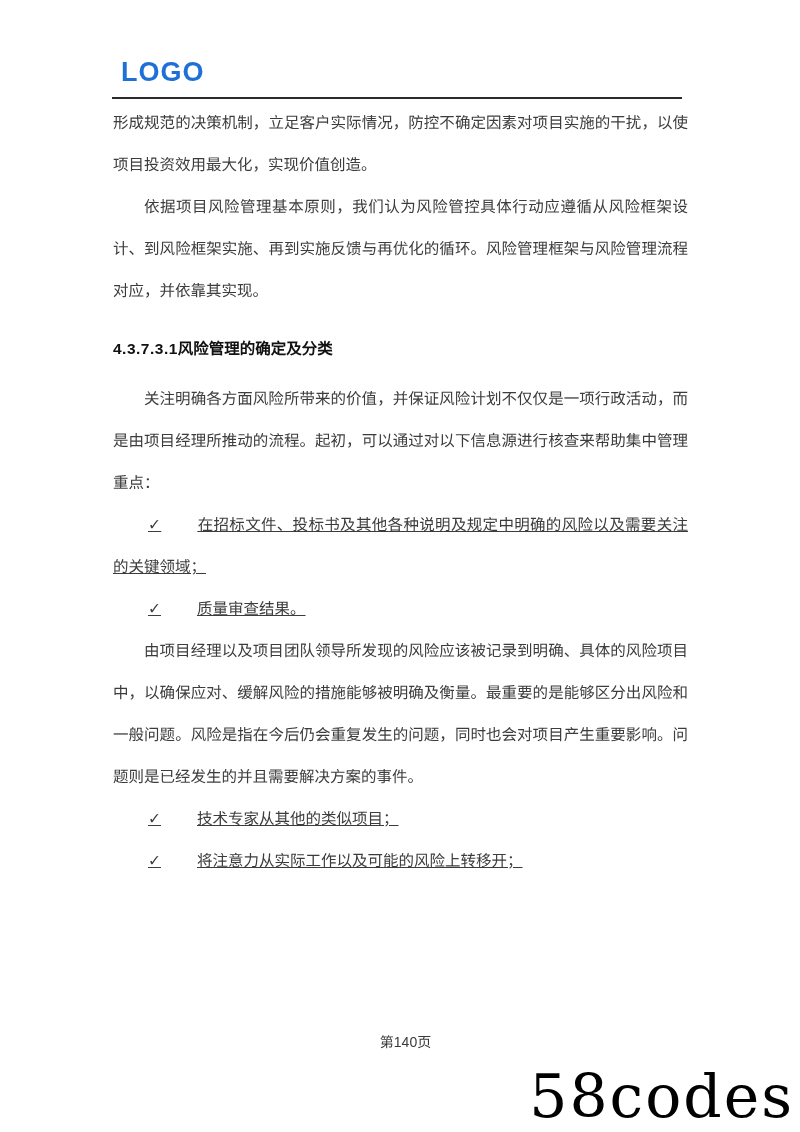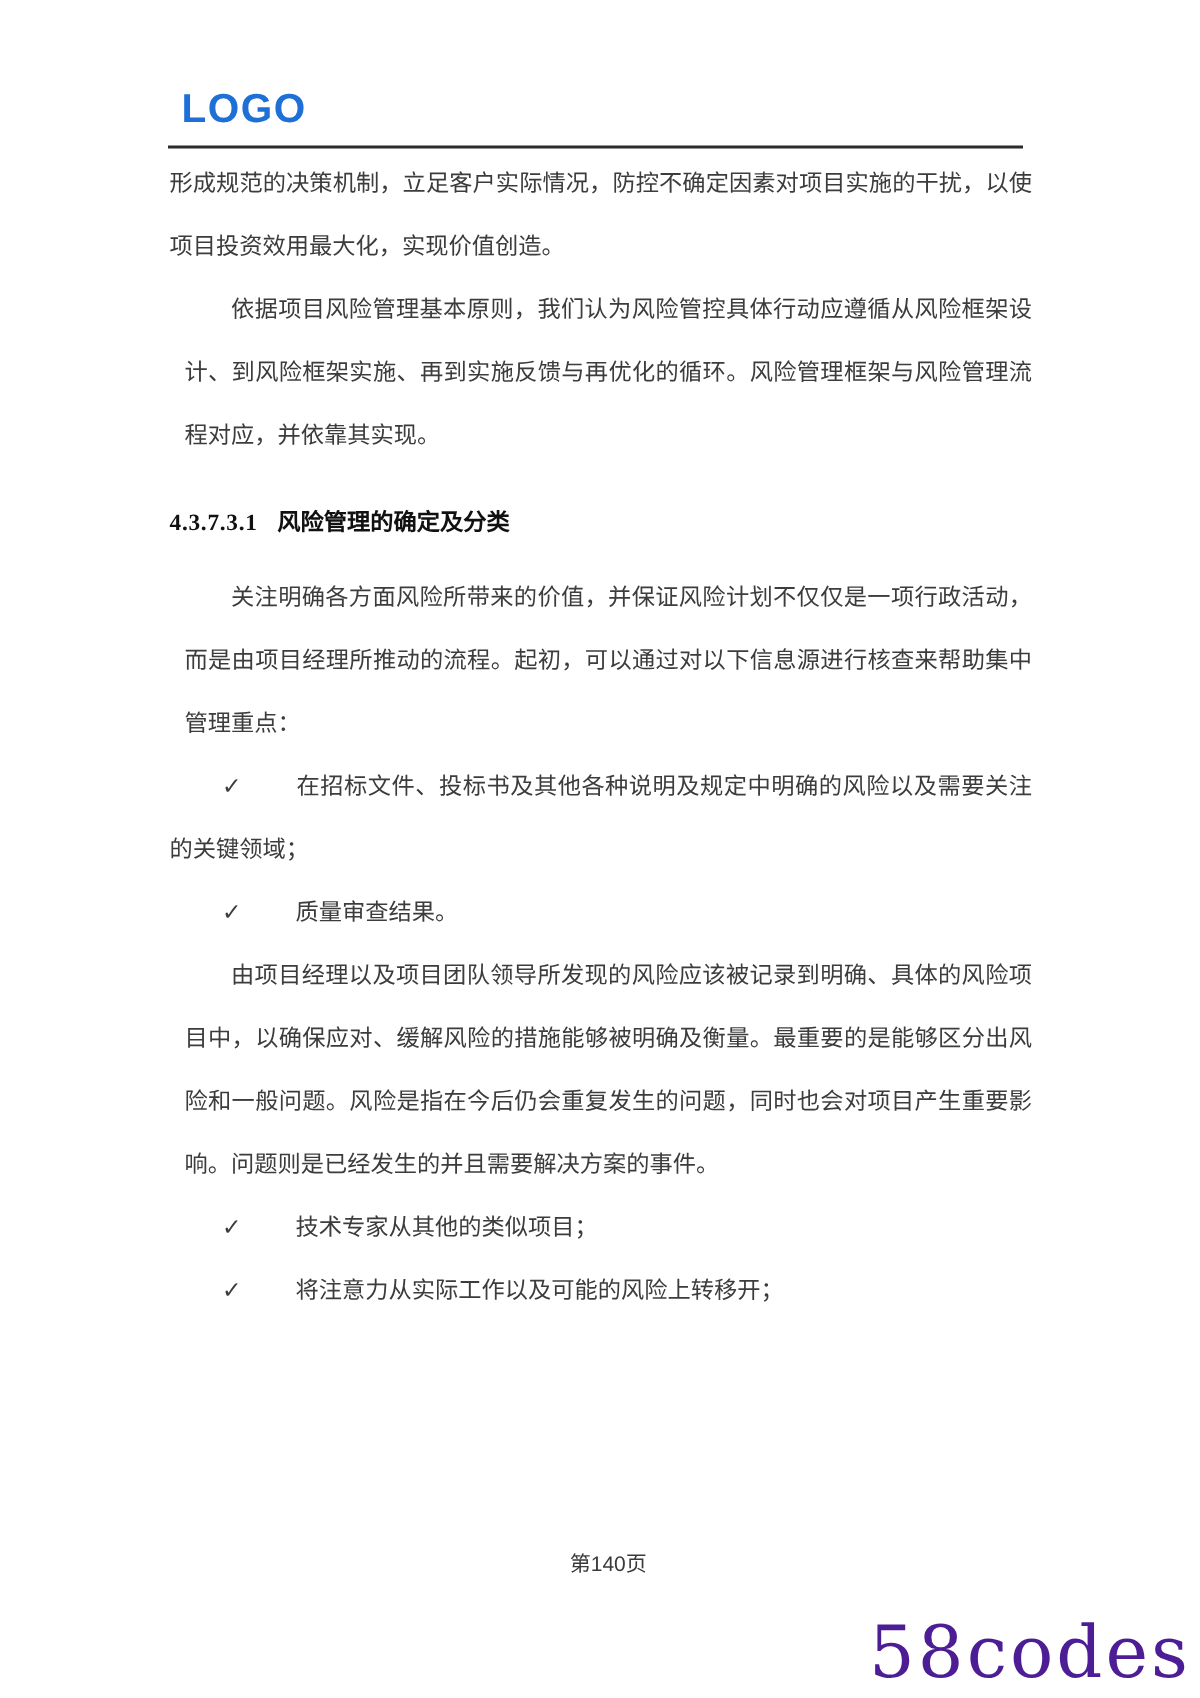--- a/index.html
+++ b/index.html
@@ -40,37 +40,35 @@
     color: #3c3c3c;
     font-size: 15.5px;
     line-height: 42px;
   }
   .para {
     margin: 0;
     text-align: justify;
   }
   .para.indent {
     text-indent: 31px;
-    margin-left: 10px;
   }
   .heading {
     margin: 16px 0 8px 0;
     font-size: 15.5px;
     font-weight: 700;
     color: #111111;
     line-height: 42px;
   }
   .heading .h-num {
-    margin-right: 13px;
     letter-spacing: 0.5px;
-    font-family: Liberation Serif, serif;
   }
   .bullet {
     margin: 0;
     text-align: justify;
+    text-decoration: underline;
   }
   .bullet .check {
     margin-left: 35px;
     color: #3c3c3c;
   }
   .bullet .tab {
     display: inline-block;
     width: 36px;
   }
   
@@ -82,24 +80,24 @@
     text-align: center;
     font-size: 14px;
     color: #3a3a3a;
     padding-left: 11px;
   }
   .watermark {
     position: absolute;
     right: 6px;
     bottom: 6px;
     font-family: "DejaVu Serif", "Liberation Serif", serif;
-    font-size: 48px;
+    font-size: 60px;
     line-height: 1;
     letter-spacing: 2px;
-    color: #4c1d95;
+    color: #000000;
   }
 </style>
 </head>
 <body>
 
 <div class="page">
 
   <div class="header">
     <div class="logo">LOGO</div>
     <div class="header-rule"></div>

